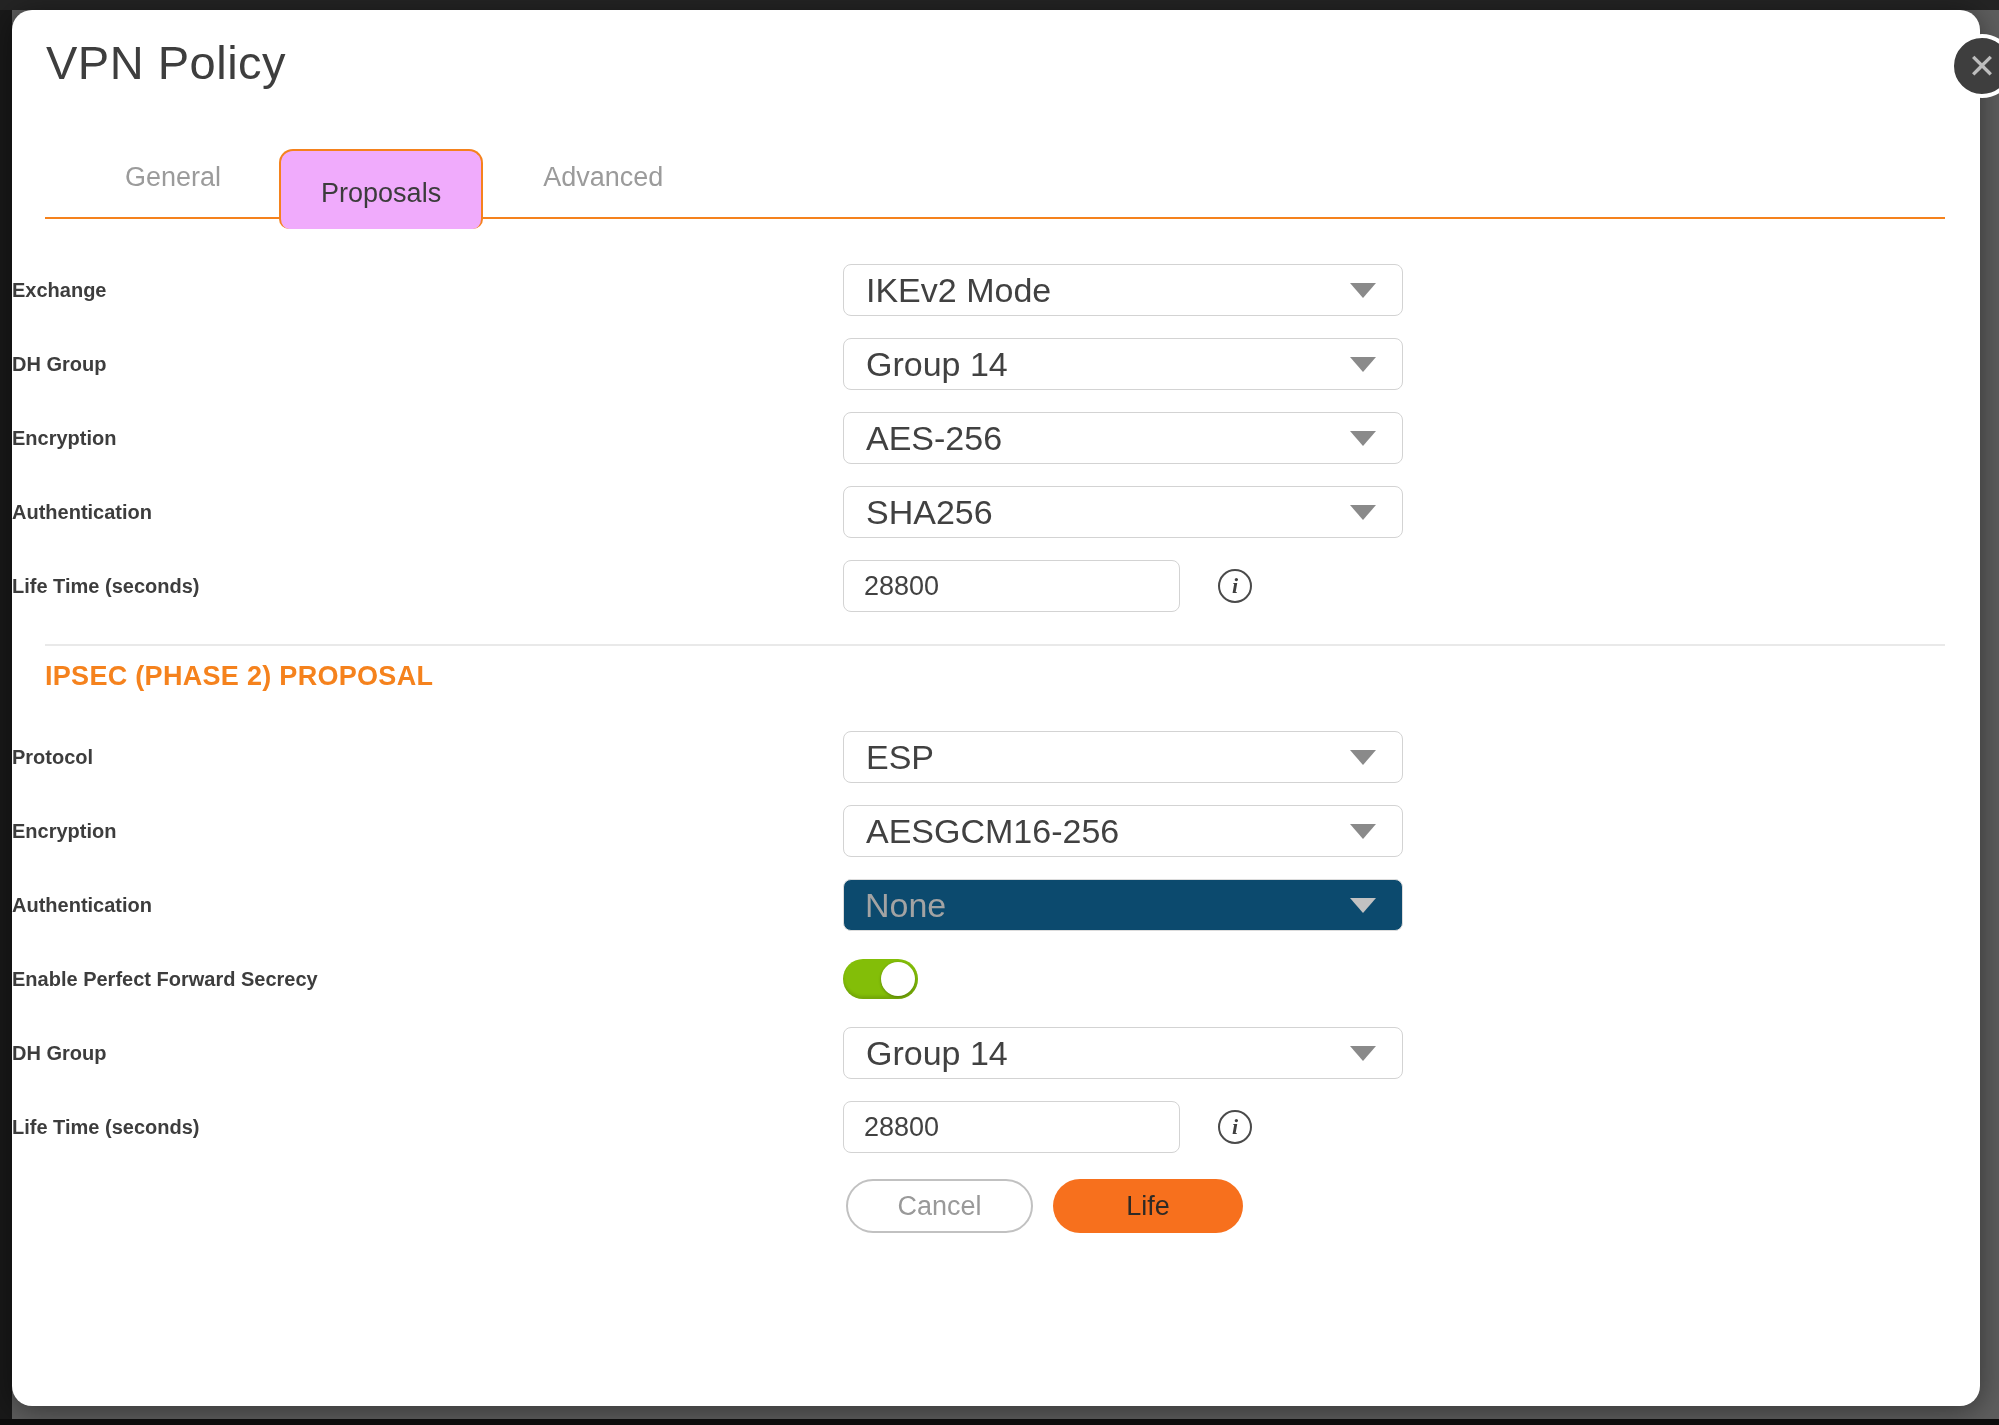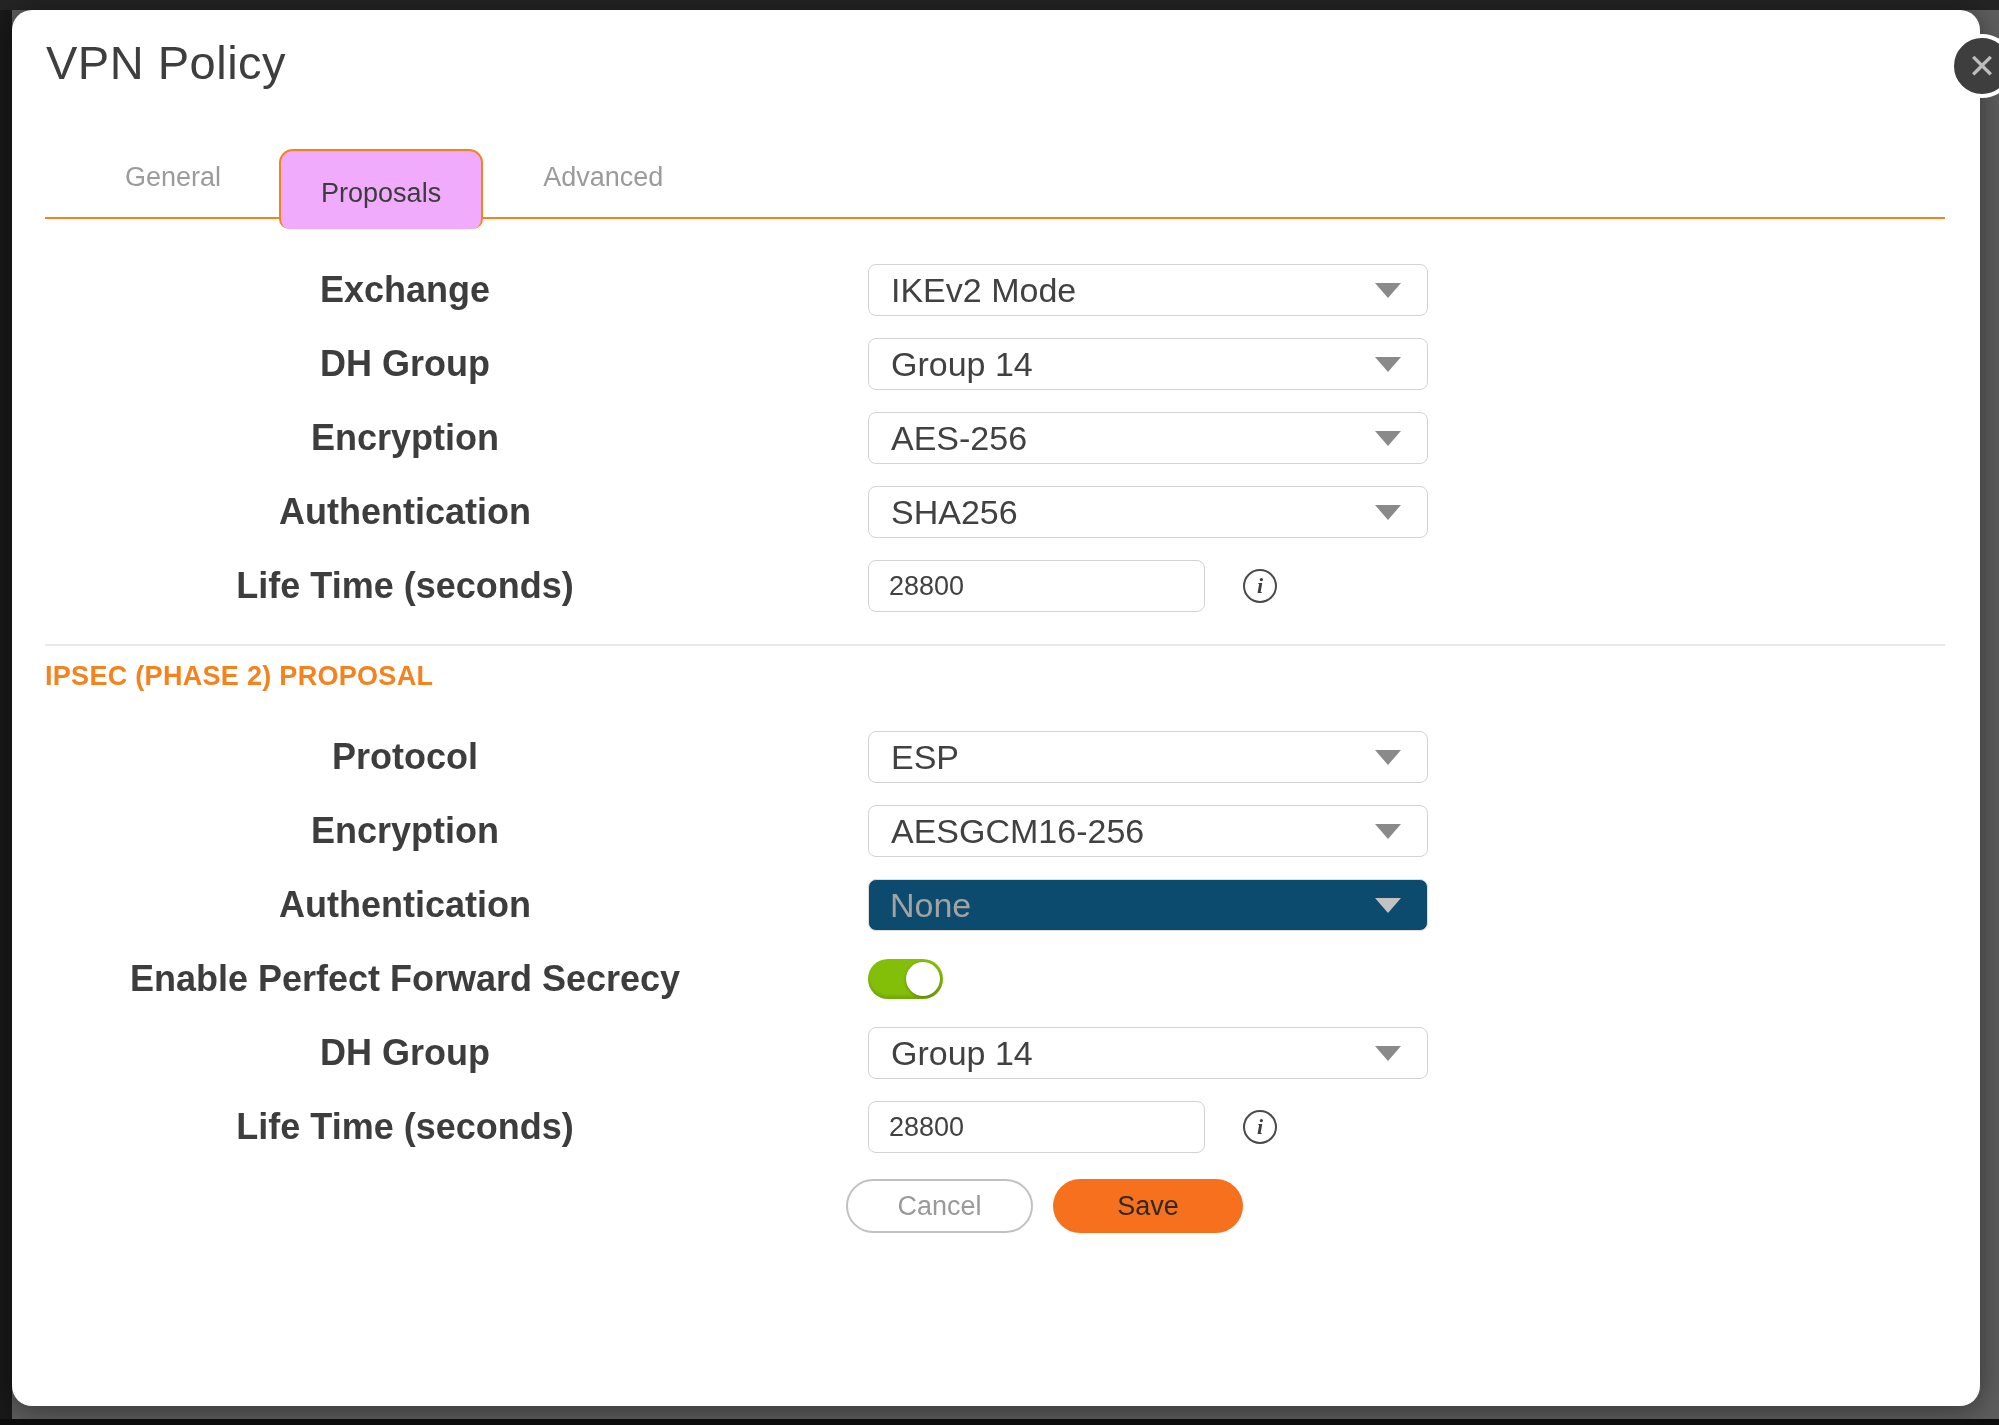--- a/index.html
+++ b/index.html
@@ -68,22 +68,22 @@
     font-size:27px; line-height:30px; font-weight:700;
     color:var(--accent_orange,#F5821D); letter-spacing:.3px;
   }
   .section-heading.ipsec { margin-top:15px; }
 
   .form { margin-top:45px; }
   .form.ipsec { margin-top:40px; }
 
   .frow { display:flex; align-items:center; margin-bottom:22px; height:52px; }
   .lbl {
-    width:786px; text-align:center; margin-right:70px;
-    font-size:36px; font-weight:700; color:#3d3d3d;
+    width:786px; text-align:left; margin-right:45px;
+    font-size:20px; font-weight:700; color:#3d3d3d;
   }
 
   .select {
     position:relative; width:560px; height:52px;
     background:#fff; border:1.5px solid #d3d3d3; border-radius:8px;
     display:flex; align-items:center; padding:0 60px 0 22px;
     cursor:pointer;
   }
   .select .val { font-size:34px; color:#414141; }
   .caret {
@@ -258,21 +258,21 @@
       <input class="text-input" value="28800" style="">
       <span class="info">
           <span>i</span>
         </span>
     </div>
 
   </div>
 
   <div class="btn-row">
     <button class="btn btn-cancel">Cancel</button>
-    <button class="btn btn-save">Save</button>
+    <button class="btn btn-save">Life</button>
   </div>
 
 </div>
 
 <div class="close-btn">
   <span>✕</span>
 </div>
 
 <div class="bg-bottom"></div>
 

